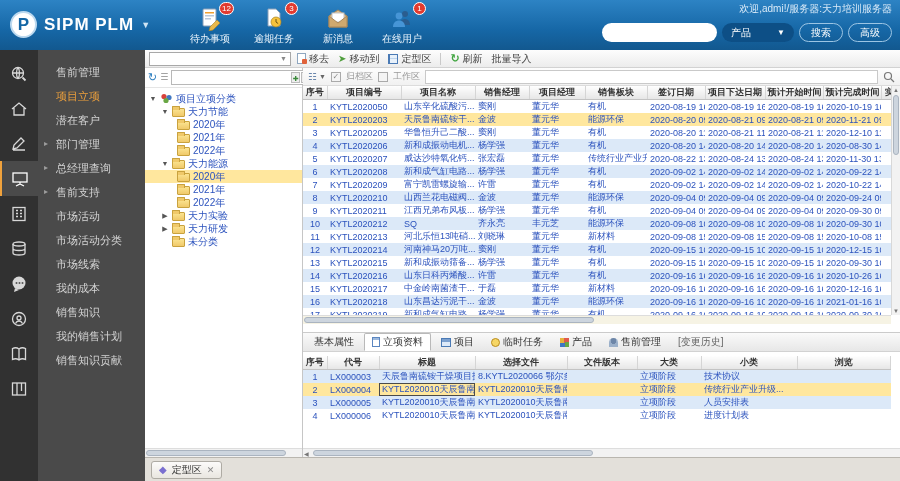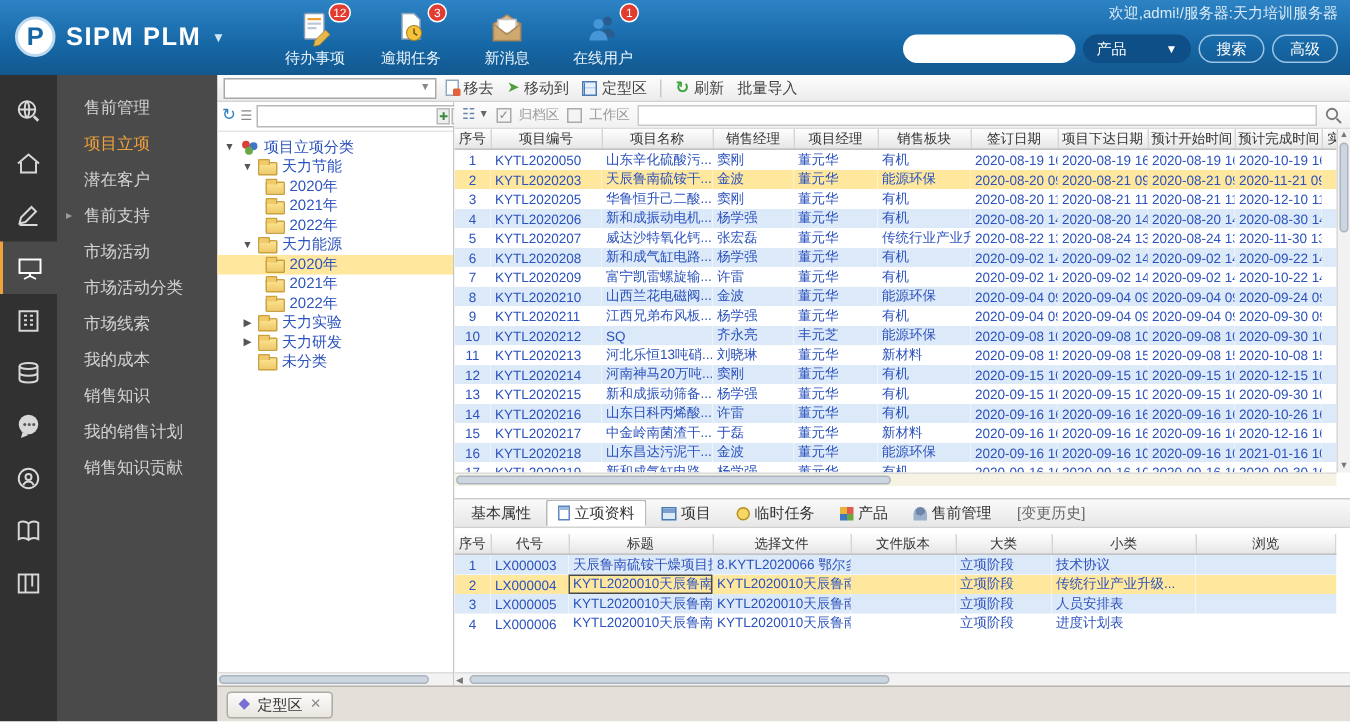--- a/index.html
+++ b/index.html
@@ -68,21 +68,21 @@
 .grid-btn{display:flex;align-items:center;gap:2px;color:#6a87ad;font-size:10px;cursor:pointer}
 .grid-btn .caret{font-size:7px;color:#666}
 .cbx{width:10px;height:10px;border:1px solid #aaa;background:#f4f4f4;display:inline-flex;align-items:center;justify-content:center;font-size:8px;color:#8a8a8a;cursor:pointer}
 .filter-input{flex:1;height:14px;border:1px solid #c9c9c9;background:#fff;outline:none;font-size:9px;padding:0 3px}
 .mag{flex:0 0 12px;cursor:pointer}
 
 .table-zone{position:absolute;left:0;top:18px;width:588px;height:229px;overflow:hidden}
 table.grid{border-collapse:collapse;table-layout:fixed}
 #projects{width:640px}
 #detail{width:588px}
-table.grid th{height:13px;font-size:9px;font-weight:normal;color:#333;background:linear-gradient(#fefefe,#e6e6e6);border-right:1px solid #d5d5d5;border-bottom:1px solid #c3c3c3;white-space:nowrap;overflow:hidden;padding:0 2px}
+table.grid th{height:13px;font-size:9px;font-weight:bold;color:#333;background:linear-gradient(#fefefe,#e6e6e6);border-right:1px solid #d5d5d5;border-bottom:1px solid #c3c3c3;white-space:nowrap;overflow:hidden;padding:0 2px}
 table.grid td{height:12px;font-size:9px;color:#2b52bd;white-space:nowrap;overflow:hidden;padding:0 3px;cursor:default}
 #detail td{height:13px}
 table.grid td:first-child{text-align:center}
 #projects tbody tr:nth-child(even){background:#dce9f8}
 #detail tbody tr:nth-child(odd){background:#dce9f8}
 table.grid tbody tr.selected{background:#ffe79e!important}
 #detail td.focused{outline:1px solid #4a4a4a;outline-offset:-1px}
 #projects tr>*:nth-child(1){width:24px}
 #projects tr>*:nth-child(2){width:74px}
 #projects tr>*:nth-child(3){width:74px}
@@ -261,20 +261,22 @@
         <rect x="2.5" y="3" width="13" height="12"></rect>
         <path d="M7 3v12M11.5 3v8"></path>
       </svg>
     </div>
 </div>
 
 <div class="menu">
   <div class="menu-item">售前管理</div>
   <div class="menu-item active">项目立项</div>
   <div class="menu-item">潜在客户</div>
+  <div class="menu-item has-arrow">部门管理</div>
+  <div class="menu-item has-arrow">总经理查询</div>
   <div class="menu-item has-arrow">售前支持</div>
   <div class="menu-item">市场活动</div>
   <div class="menu-item">市场活动分类</div>
   <div class="menu-item">市场线索</div>
   <div class="menu-item">我的成本</div>
   <div class="menu-item">销售知识</div>
   <div class="menu-item">我的销售计划</div>
   <div class="menu-item">销售知识贡献</div>
 </div>
 

